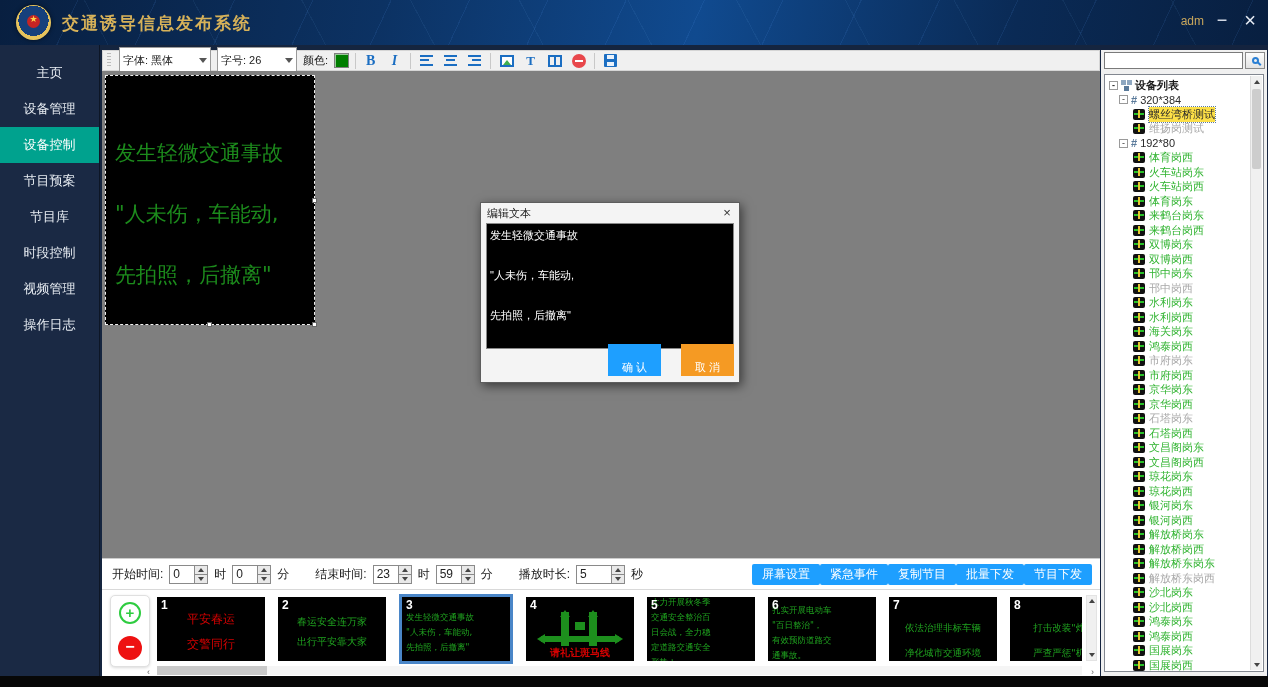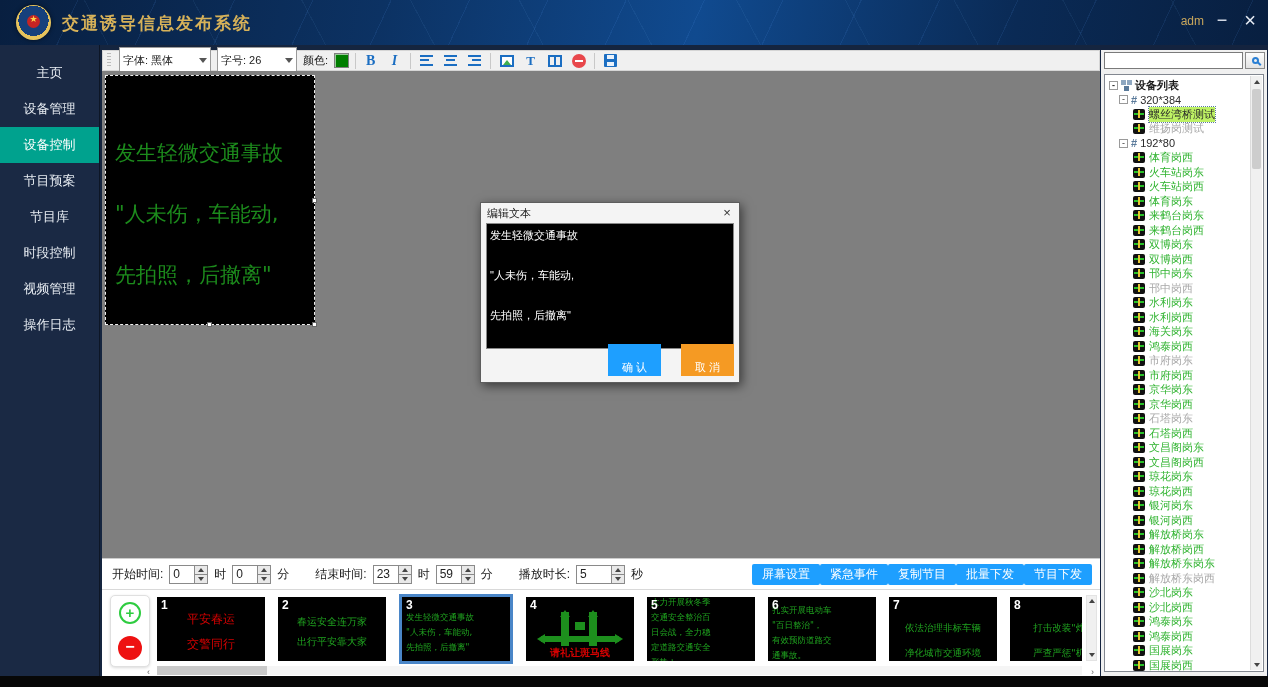--- a/index.html
+++ b/index.html
@@ -184,21 +184,21 @@
     margin-right:4px; flex:0 0 12px; }
   .traffic-ic::before { content:""; position:absolute; left:1px; top:4px; width:10px; height:2px;
     background:#27c127; }
   .traffic-ic::after { content:""; position:absolute; left:5px; top:1px; width:2px; height:8px;
     background:#e6c832; }
   .t-root { color:#1c1c1c; font-weight:bold; }
   .t-group { color:#2a2a2a; }
   .lv1 { padding-left:10px; } .lv2 { padding-left:24px; }
   .st-online { color:#2fb32f; } .st-offline { color:#a8a8a8; }
   .st-selected { color:#2a2a2a; } 
-  .st-selected .lbl { background:#bef264; outline:1px dotted #5a7aa0; }
+  .st-selected .lbl { background:#fde047; outline:1px dotted #5a7aa0; }
   .tree-scroll { position:absolute; right:1px; top:1px; bottom:1px; width:12px; background:#f0f0f0;
     border-left:1px solid #dcdcdc; }
   .tree-scroll .a-up, .tree-scroll .a-dn { position:absolute; left:0; right:0; height:11px;
     display:flex; align-items:center; justify-content:center; cursor:pointer; }
   .tree-thumb { position:absolute; left:1px; right:1px; top:13px; height:80px; background:#cdcdcd;
     border-radius:2px; cursor:pointer; }
 
   .bottom-strip { position:absolute; left:0; right:0; bottom:0; height:11px; background:#070707; }
 </style>
 </head>

